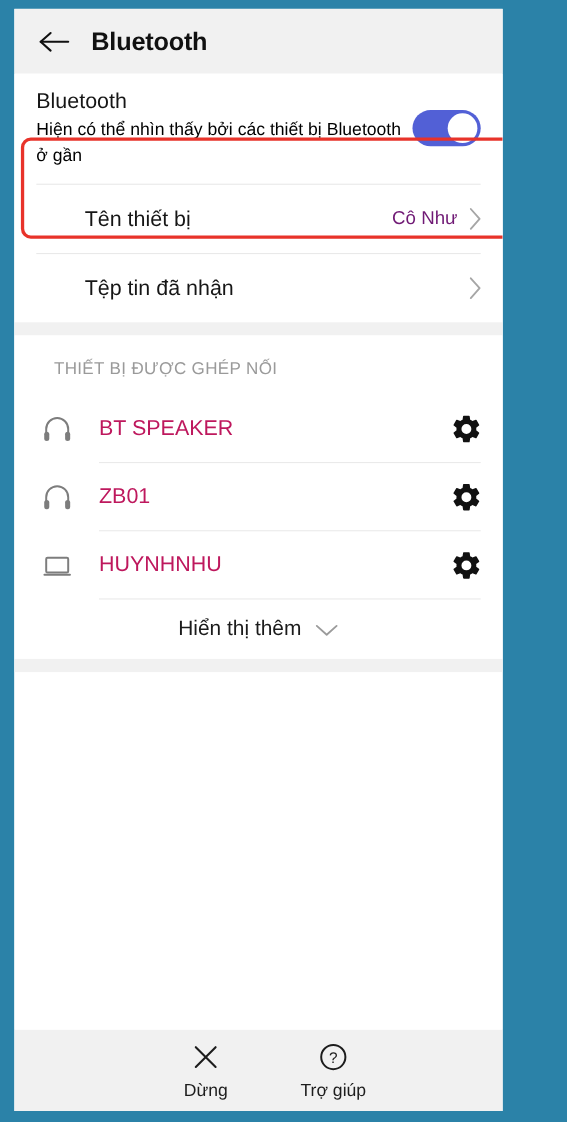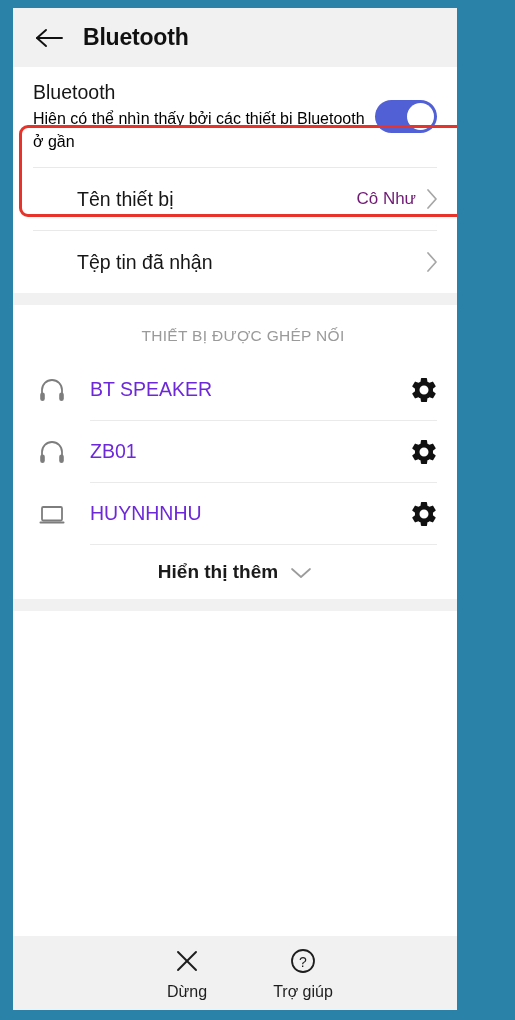--- a/index.html
+++ b/index.html
@@ -144,21 +144,20 @@
     background: #eaeaea;
     margin-left: 77px;
     margin-right: 20px;
   }
 
   
   .sect-head {
     display: flex;
     align-items: center;
     padding: 22px 20px 14px 36px;
-    text-align: center;
   }
   .sect-title {
     flex: 1 1 auto;
     font-size: 15.5px;
     color: #9a9a9a;
     letter-spacing: 0.3px;
   }
 
   
   .drow {
@@ -169,32 +168,31 @@
     cursor: pointer;
   }
   .drow .dicon {
     width: 34px; height: 34px;
     flex: 0 0 auto;
     display: flex; align-items: center; justify-content: center;
   }
   .drow .dname {
     flex: 1 1 auto;
     font-size: 19.5px;
-    color: #6d28d9;
+    color: #be185d;
     margin-left: 21px;
   }
   .gear { width: 30px; height: 30px; flex: 0 0 auto; cursor: pointer; }
 
   .showmore {
     display: flex;
     align-items: center;
     justify-content: center;
     min-height: 54px;
     cursor: pointer;
-    font-weight: bold;
   }
   .showmore span {
     font-size: 19px;
     color: #1b1b1b;
   }
   .showmore .chev { margin-left: 12px; display: flex; }
 
   .searching {
     text-align: center;
     font-size: 17px;

